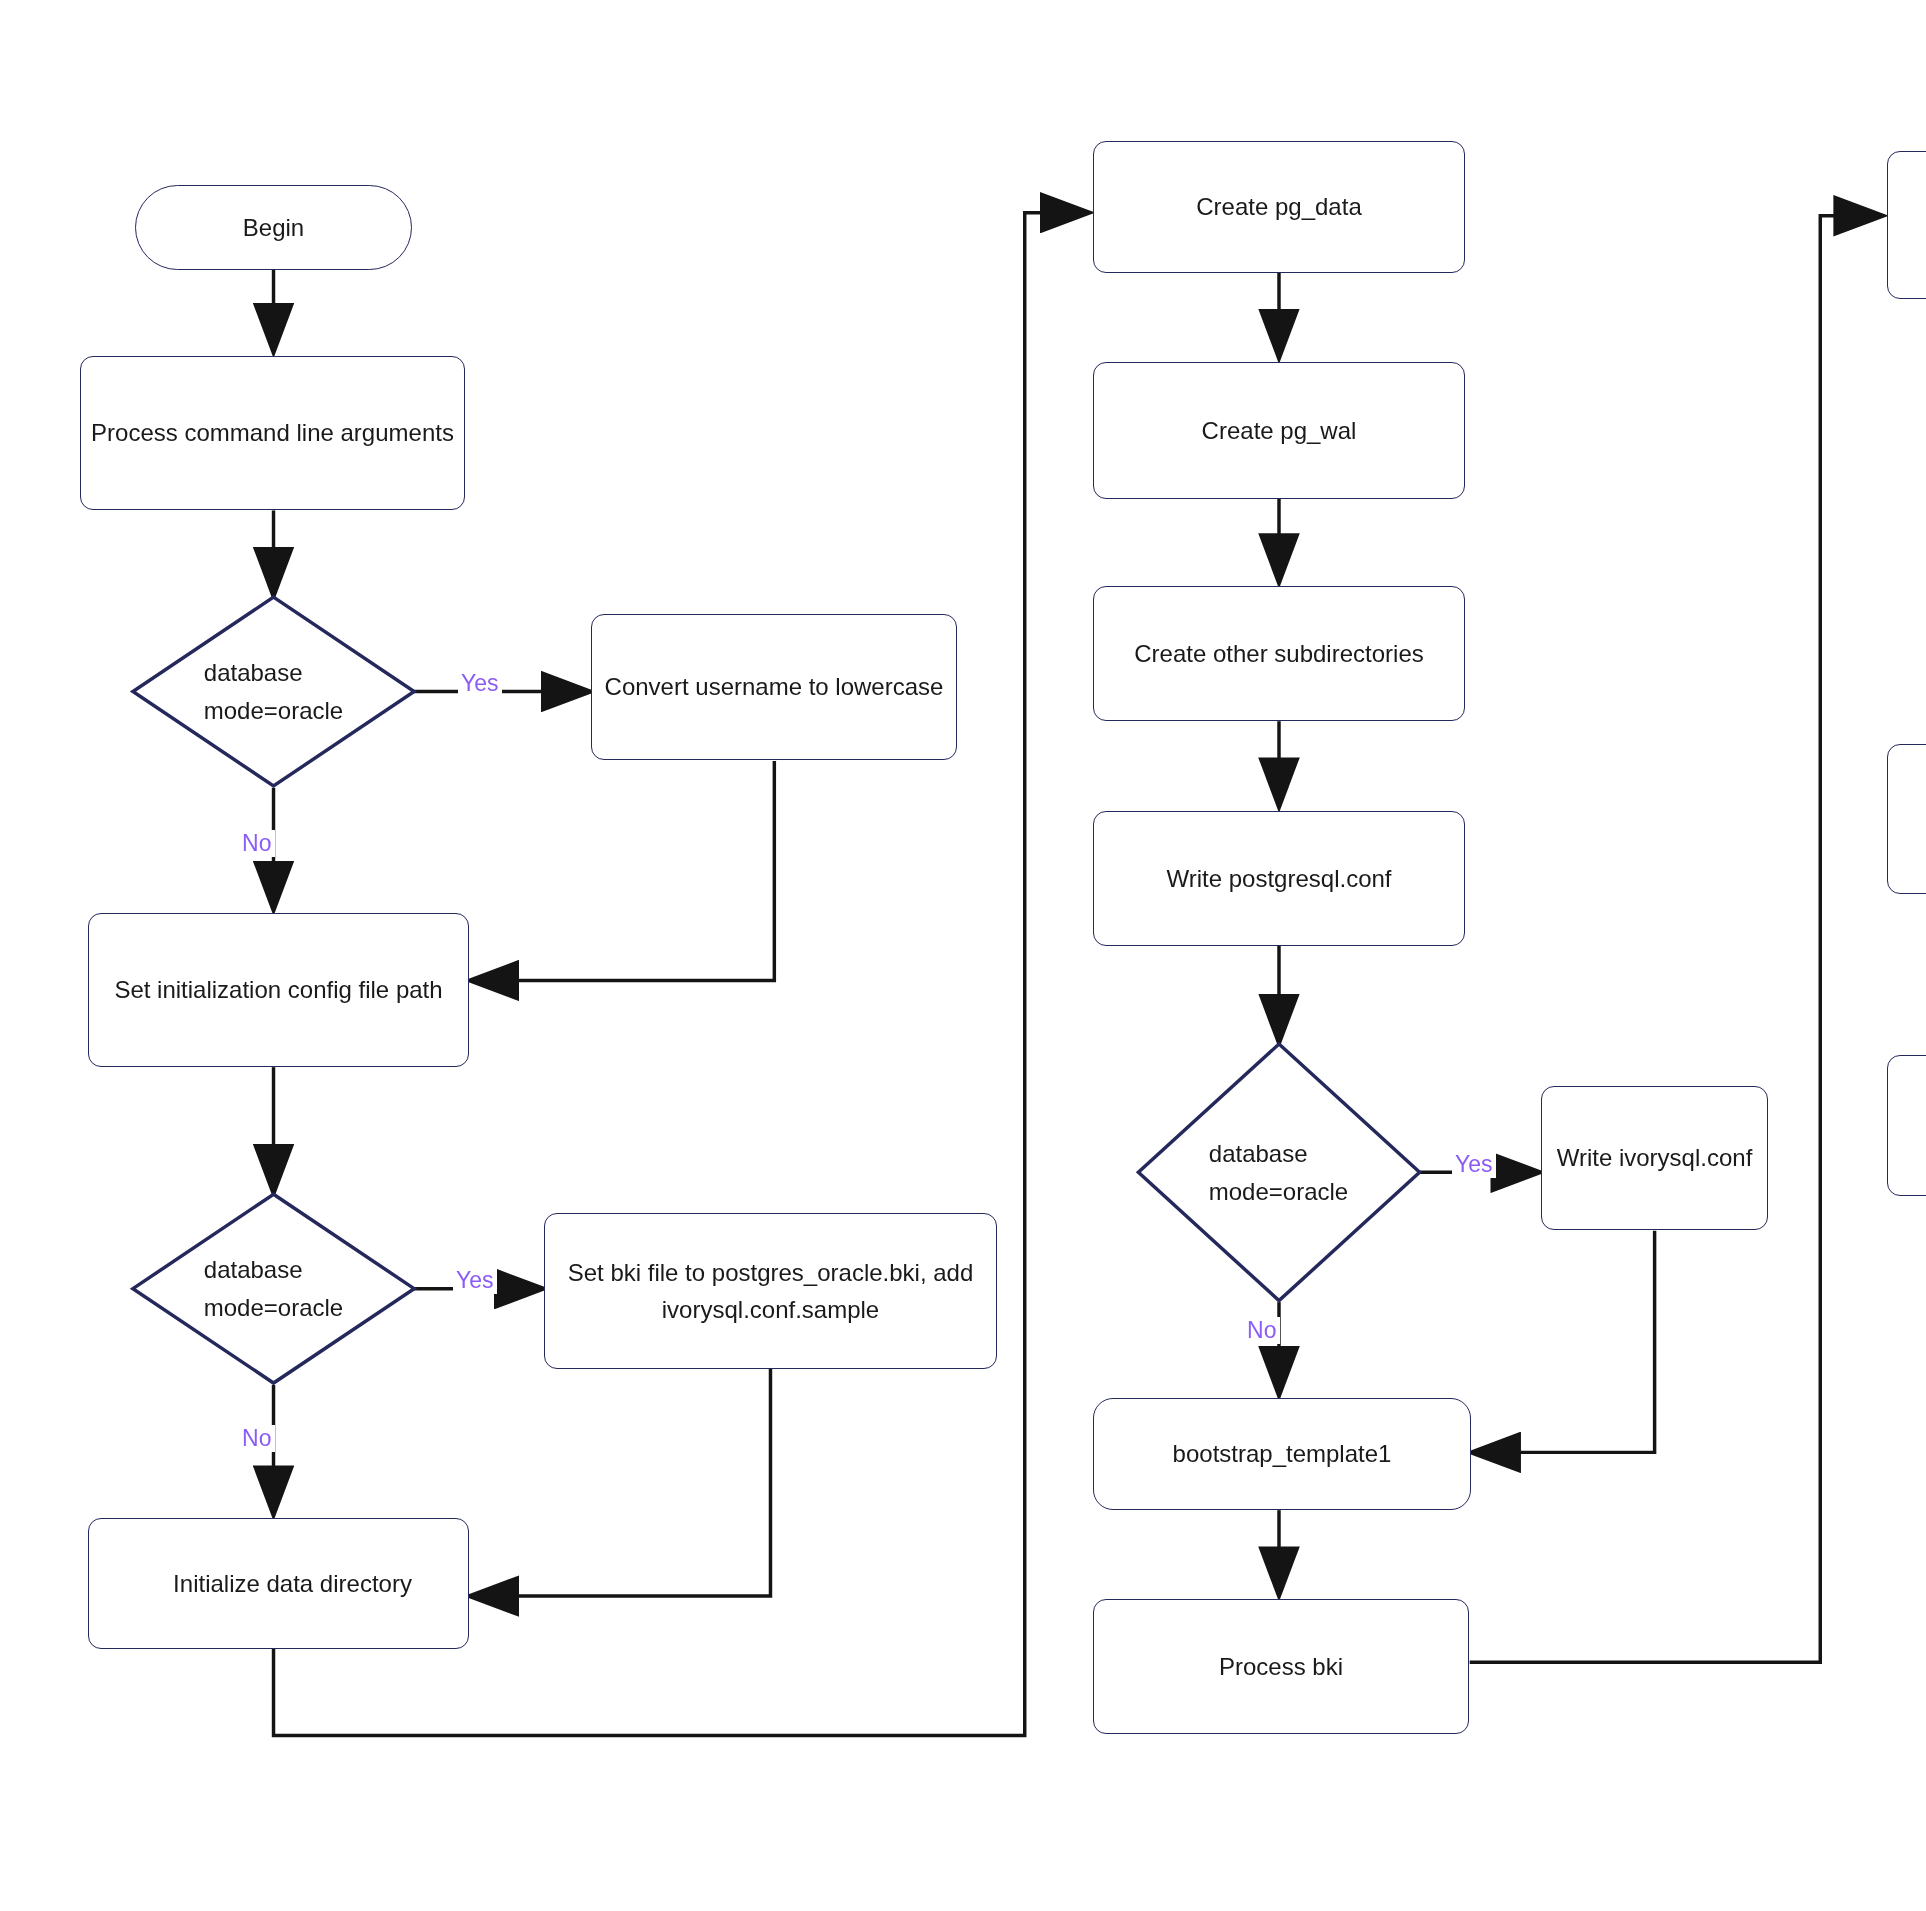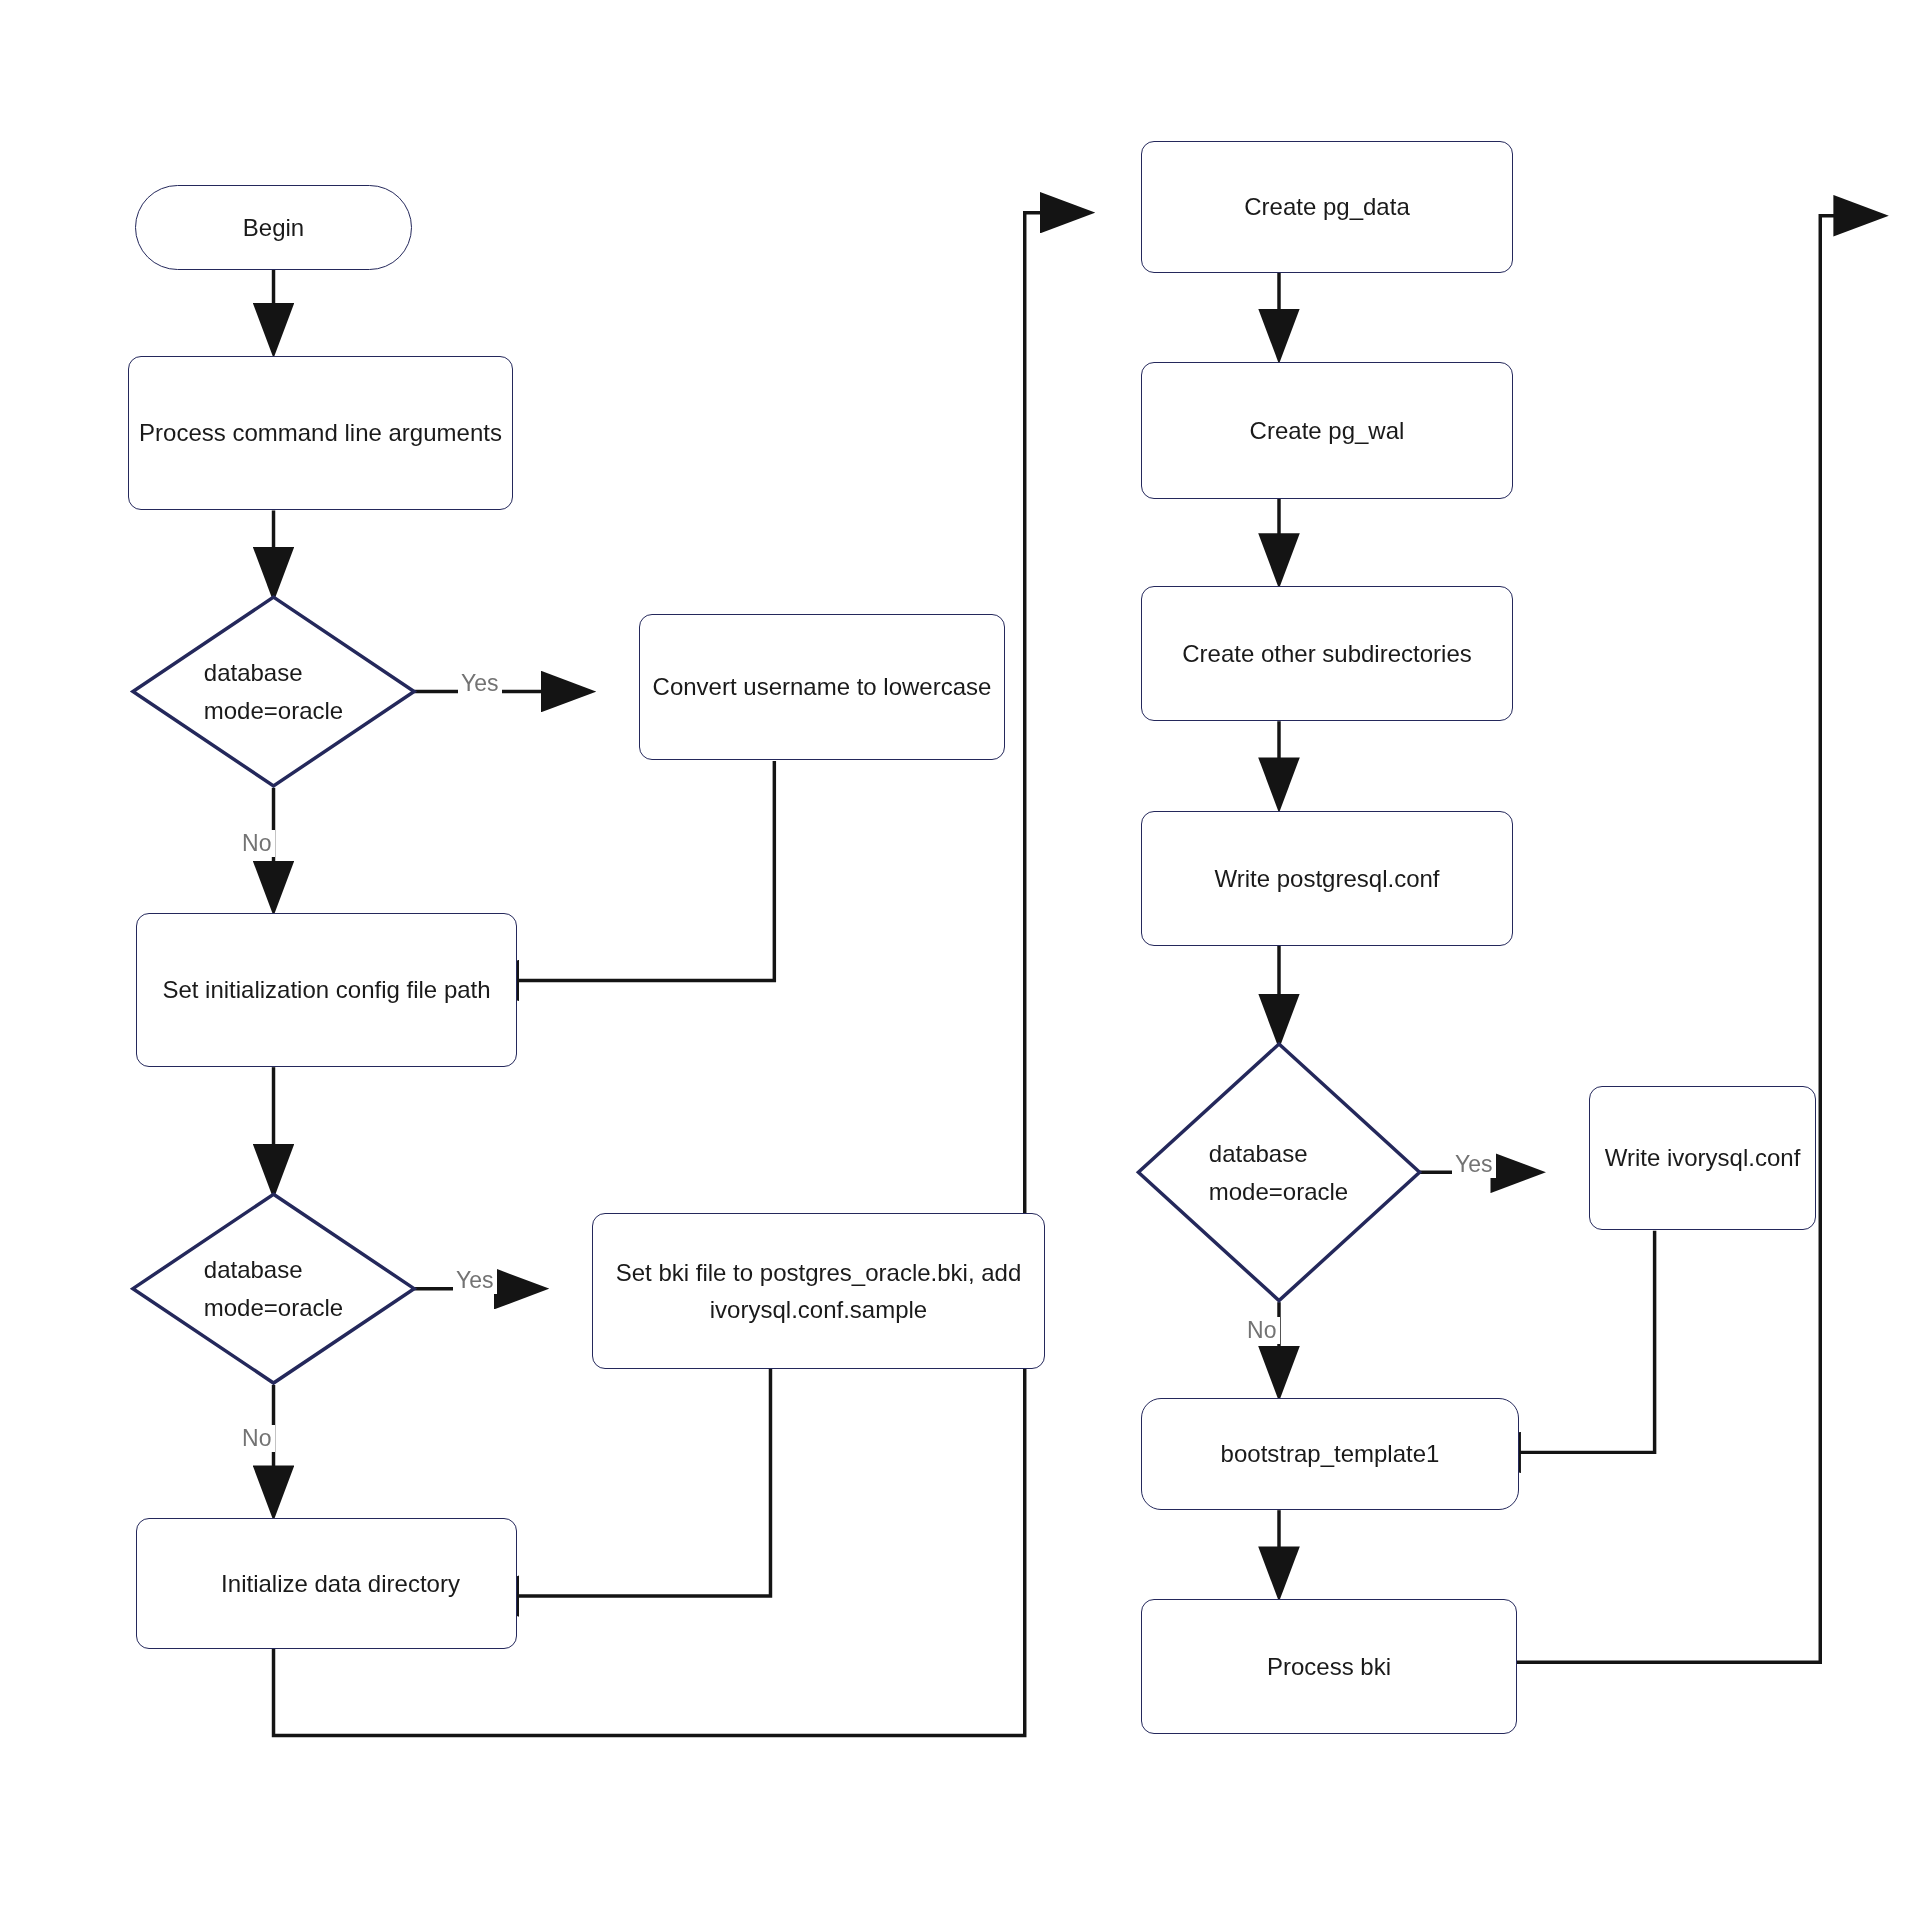--- a/index.html
+++ b/index.html
@@ -20,34 +20,34 @@
     justify-content:center;
     text-align:center;
     color:#1a1a1a;
     font-size:24px;
     line-height:1.55;
     background:#ffffff;
     border:1.9px solid #24285b;
     padding:0 10px;
     z-index:3;
   }
-  .node.proc{border-radius:13px;margin-left:48px;}
+  .node.proc{border-radius:13px;}
   .node.term{border-radius:81px;}
   .node.decision{
     border:none;background:transparent;padding:0;
   }
   .node.decision .dtext{
     position:relative;z-index:2;
     font-size:24px;line-height:1.55;color:#1a1a1a;
     text-align:left;
   }
   .edgelabel{
     position:absolute;
     font-size:23px;
-    color:#737373;
+    color:#8b5cf6;
     background:#ffffff;
     padding:0 3.1px;
     z-index:4;
     white-space:nowrap;
   }
 </style>
 </head>
 <body>
 
 <div id="stage">

